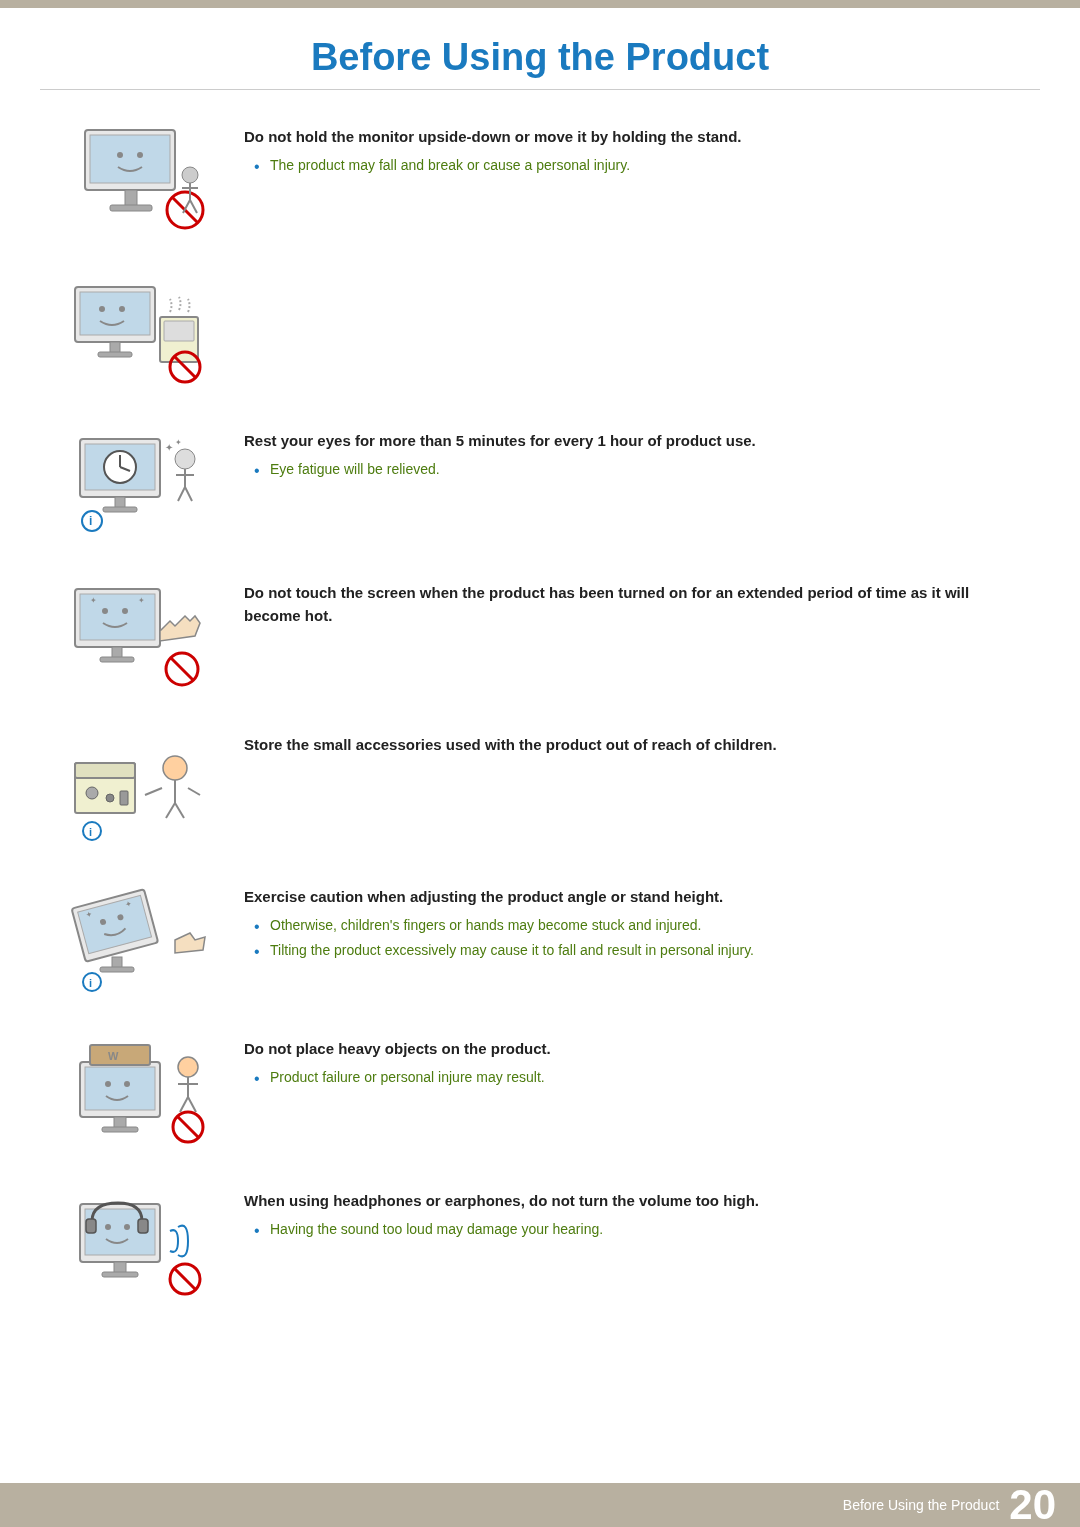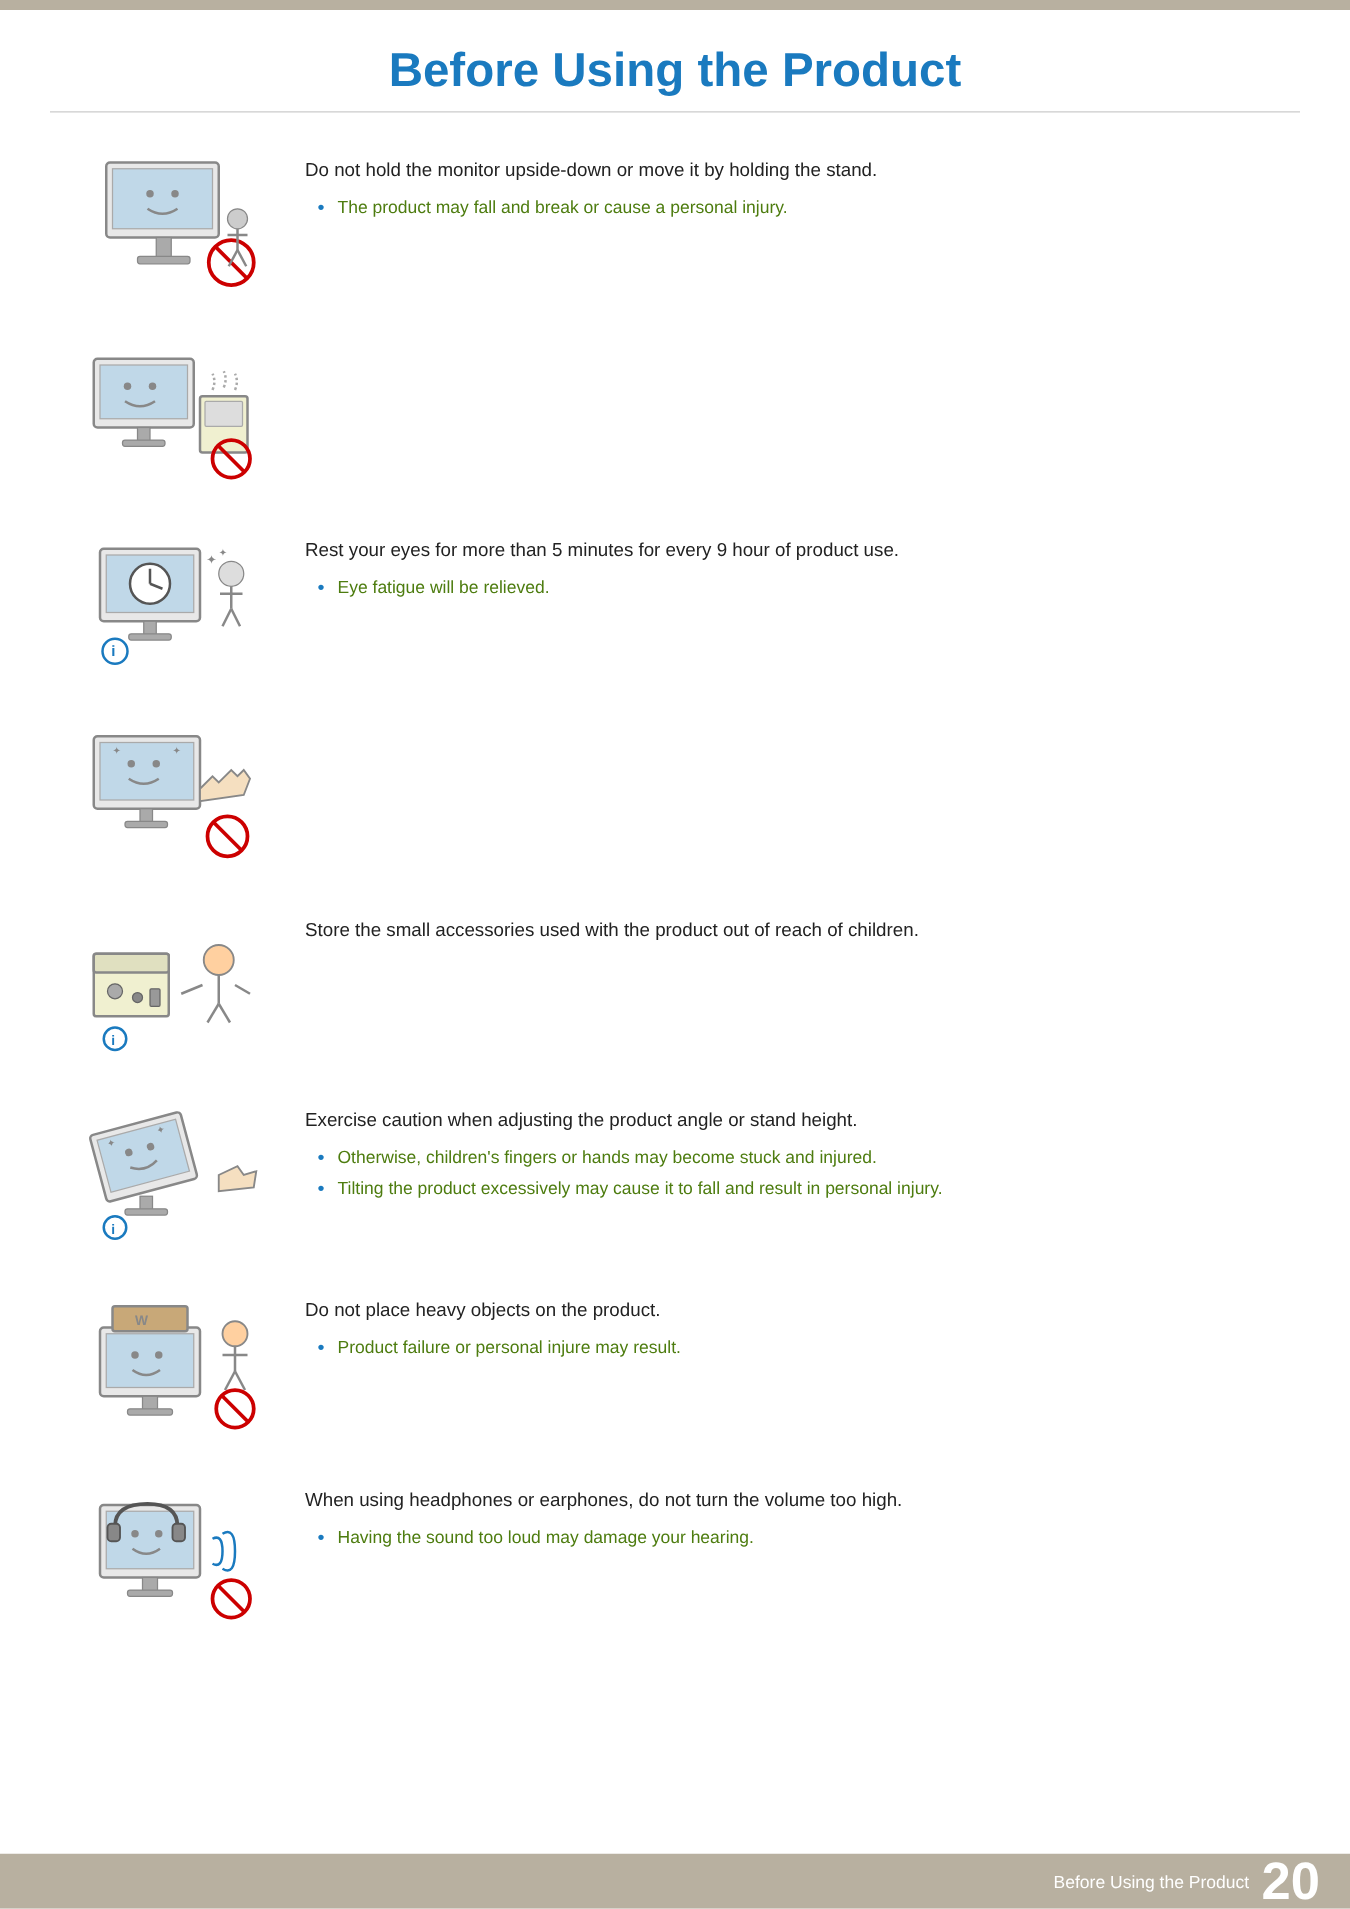--- a/index.html
+++ b/index.html
@@ -61,20 +61,21 @@
     .text-box {
       flex: 1;
       padding-top: 6px;
     }
 
     .main-text {
       font-size: 15px;
       color: #222222;
       line-height: 1.5;
       margin-bottom: 6px;
+      font-weight: bold;
     }
 
     .bullet-list {
       list-style: none;
       padding-left: 10px;
     }
 
     .bullet-list li {
       font-size: 14px;
       color: #4d7c0f;
@@ -208,21 +209,21 @@
         <line x1="115" y1="58" x2="122" y2="72" stroke="#888" stroke-width="2"></line>
 
         <text x="95" y="22" font-size="10" fill="#888">✦</text>
         <text x="105" y="16" font-size="8" fill="#888">✦</text>
 
         <circle cx="22" cy="92" r="10" fill="none" stroke="#1a7abf" stroke-width="2"></circle>
         <text x="19" y="96" font-size="12" fill="#1a7abf" font-weight="bold">i</text>
       </svg>
     </div>
     <div class="text-box">
-      <p class="main-text">Rest your eyes for more than 5 minutes for every 9 hour of product use.</p>
+      <p class="main-text">Rest your eyes for more than 5 minutes for every 1 hour of product use.</p>
       <ul class="bullet-list">
         <li>Eye fatigue will be relieved.</li>
       </ul>
     </div>
   </div>
 
   <div class="safety-item">
     <div class="icon-box">
       <svg viewBox="0 0 140 110" xmlns="http://www.w3.org/2000/svg">
 
@@ -237,20 +238,23 @@
         <text x="68" y="22" font-size="8" fill="#888">✦</text>
 
         <rect x="42" y="66" width="10" height="12" fill="#aaa" stroke="#888" stroke-width="1"></rect>
         <rect x="30" y="76" width="34" height="5" rx="2" fill="#aaa" stroke="#888" stroke-width="1"></rect>
 
         <path d="M 90 50 L 100 40 L 105 45 L 115 35 L 120 40 L 125 35 L 130 42 L 125 55 L 90 60 Z" fill="#f5dfc0" stroke="#888" stroke-width="1.5"></path>
 
         <circle cx="112" cy="88" r="16" fill="none" stroke="#cc0000" stroke-width="3"></circle>
         <line x1="101" y1="77" x2="123" y2="99" stroke="#cc0000" stroke-width="3"></line>
       </svg>
+    </div>
+    <div class="text-box">
+      <p class="main-text">Do not touch the screen when the product has been turned on for an extended period of time as it will become hot.</p>
     </div>
   </div>
 
   <div class="safety-item">
     <div class="icon-box">
       <svg viewBox="0 0 140 110" xmlns="http://www.w3.org/2000/svg">
 
         <rect x="5" y="30" width="60" height="50" rx="2" fill="#f0f0d0" stroke="#888" stroke-width="2"></rect>
         <rect x="5" y="30" width="60" height="15" rx="2" fill="#e0e0c0" stroke="#888" stroke-width="2"></rect>
 

